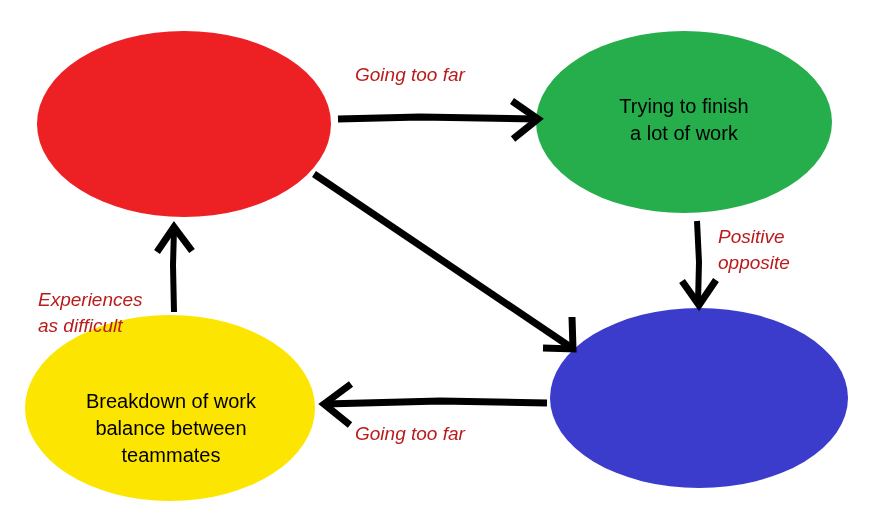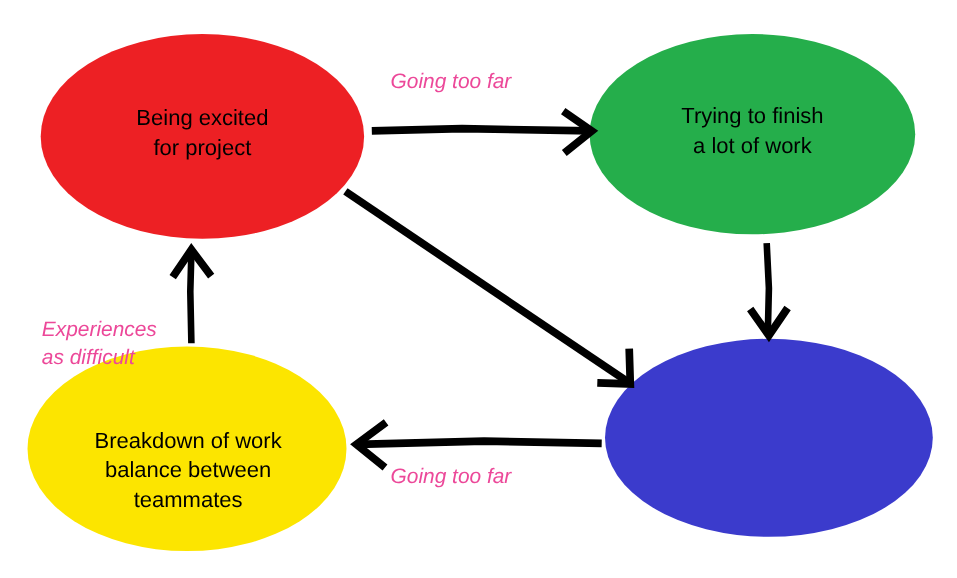--- a/index.html
+++ b/index.html
@@ -29,21 +29,21 @@
     text-align: center;
     color: #000000;
     font-family: "Liberation Sans", sans-serif;
     font-size: 20px;
     line-height: 1.35;
     white-space: pre-line;
     pointer-events: none;
   }
   .edge-label {
     position: absolute;
-    color: #ec4899;
+    color: #b91c1c;
     font-family: "Liberation Sans", sans-serif;
     font-style: italic;
     font-size: 19px;
     line-height: 1.35;
     white-space: pre-line;
   }
   
   #label-node-red      { left: 37px;  top: 95px;  width: 294px; }
   #label-node-green    { left: 536px; top: 93px;  width: 296px; }
   #label-node-yellow   { left: 26px;  top: 360px; width: 290px; margin-top: 28px; }
@@ -90,33 +90,33 @@
       <path d="M 157 252 L 174 227 L 192 251" stroke="#000000" stroke-width="7" fill="none" stroke-linecap="butt" stroke-linejoin="miter"></path>
     </g>
 
     <g>
       <path d="M 314 174 L 572 348" stroke="#000000" stroke-width="7" fill="none" stroke-linecap="butt" stroke-linejoin="miter"></path>
       <path d="M 543 348 L 573 349 L 572 317" stroke="#000000" stroke-width="7" fill="none" stroke-linecap="butt" stroke-linejoin="miter"></path>
     </g>
 
   </svg>
 
-  <div class="node-label" id="label-node-red">Being excited
-for project</div>
 
   <div class="node-label" id="label-node-green">Trying to finish
 a lot of work</div>
 
   <div class="node-label" id="label-node-yellow">Breakdown of work
 balance between
 teammates</div>
 
 
   <div class="edge-label" id="label-edge-going-too-far-top">Going too far</div>
 
+  <div class="edge-label" id="label-edge-positive-opposite">Positive
+opposite</div>
 
   <div class="edge-label" id="label-edge-going-too-far-bottom">Going too far</div>
 
   <div class="edge-label" id="label-edge-experiences-difficult">Experiences
 as difficult</div>
 
 
 </div>
 
 </body></html>

